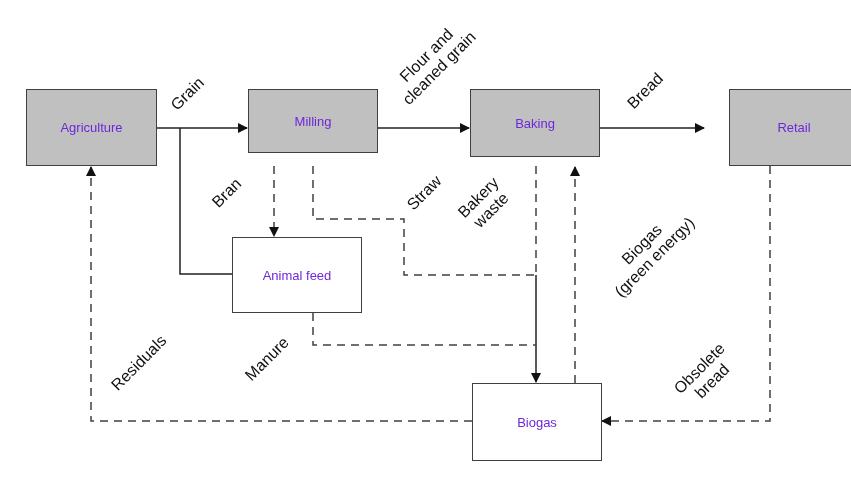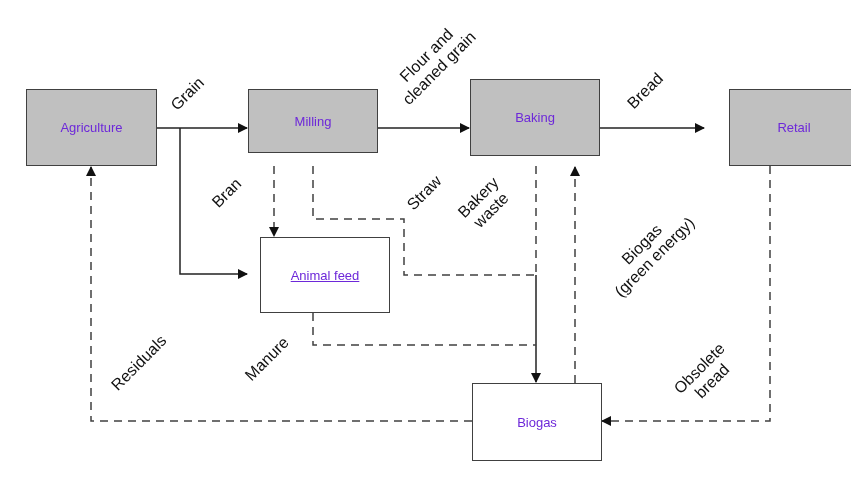--- a/index.html
+++ b/index.html
@@ -49,23 +49,23 @@
     <polyline points="313,313 313,345 536,345"></polyline>
 
     <polyline points="472,421 91,421 91,167" marker-end="url(#arr)"></polyline>
 
     <polyline points="770,166 770,421 602,421" marker-end="url(#arr)"></polyline>
   </g>
 </svg>
 
 <div class="box gray" style="left:26px;top:89px;width:131px;height:77px;">Agriculture</div>
 <div class="box gray" style="left:248px;top:89px;width:130px;height:64px;">Milling</div>
-<div class="box gray" style="left:470px;top:79px;width:130px;height:77px;">Baking</div>
+<div class="box gray" style="left:470px;top:89px;width:130px;height:68px;">Baking</div>
 <div class="box gray" style="left:705px;top:89px;width:130px;height:77px;margin-left:24px;">Retail</div>
-<div class="box white" style="left:260px;top:237px;width:130px;height:76px;text-decoration:underline;">Animal feed</div>
+<div class="box white" style="left:232px;top:237px;width:130px;height:76px;">Animal feed</div>
 <div class="box white" style="left:472px;top:383px;width:130px;height:78px;">Biogas</div>
 
 <div class="lbl" style="left:168px;top:85px;">Grain</div>
 
 <div class="lbl" style="left:385px;top:44px;">
   <div>Flour and</div>
   <div>cleaned grain</div>
 </div>
 
 <div class="lbl" style="left:624px;top:82px;">Bread</div>

